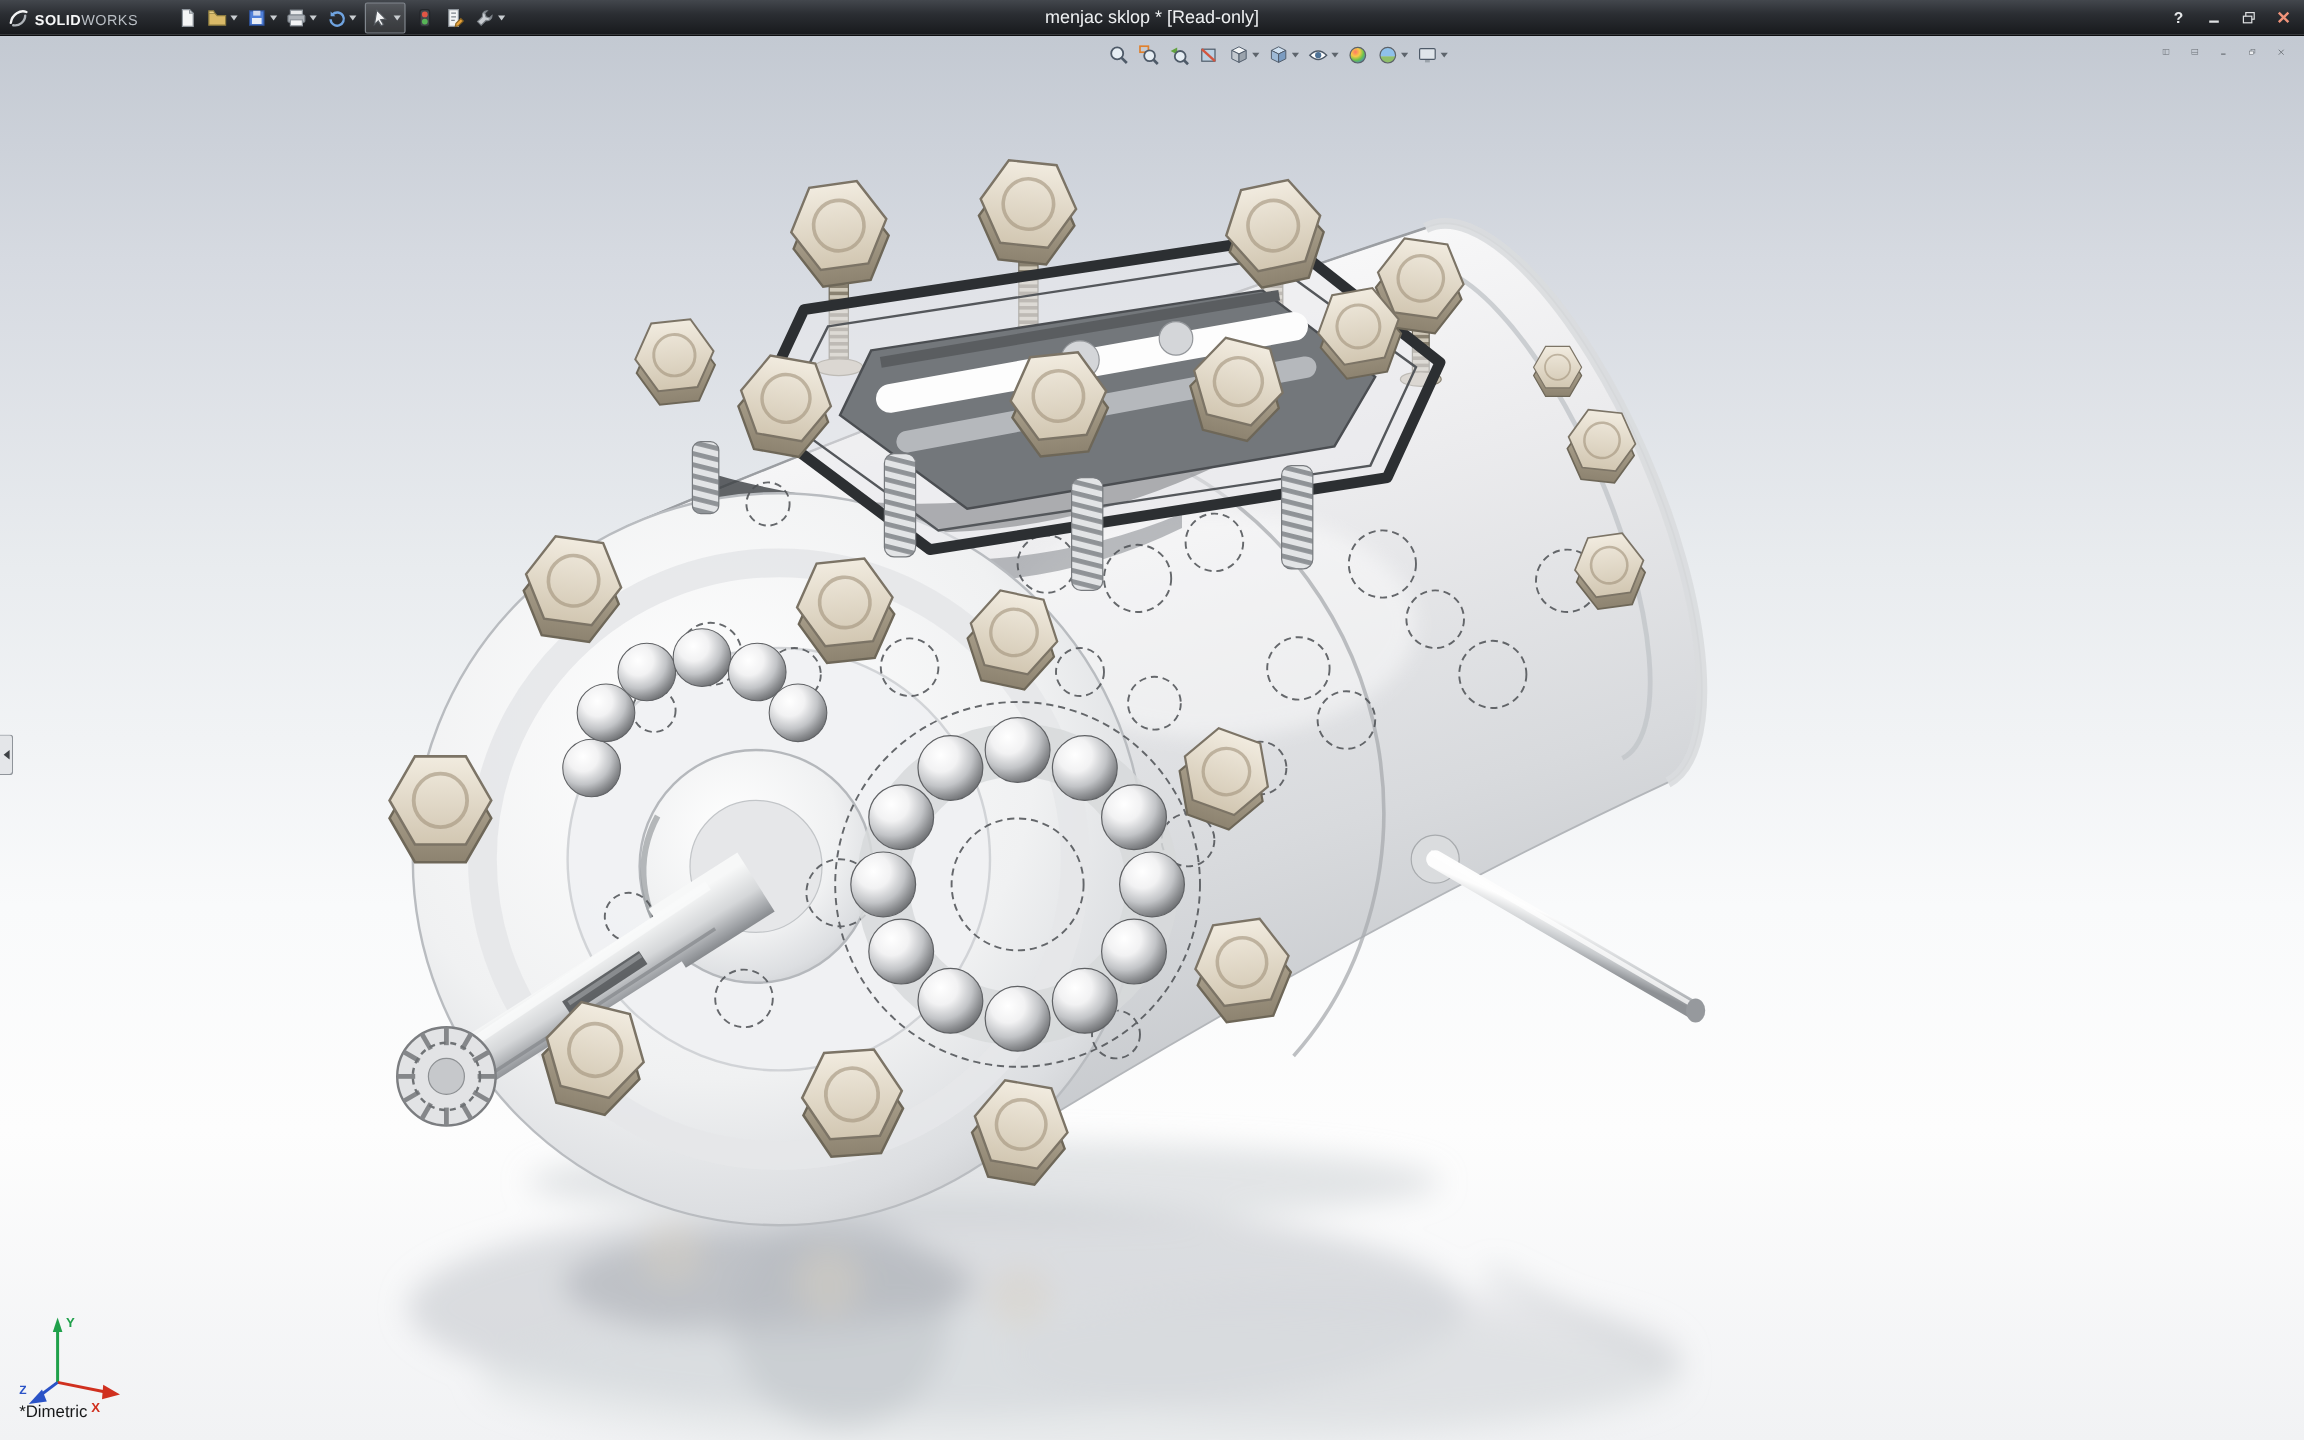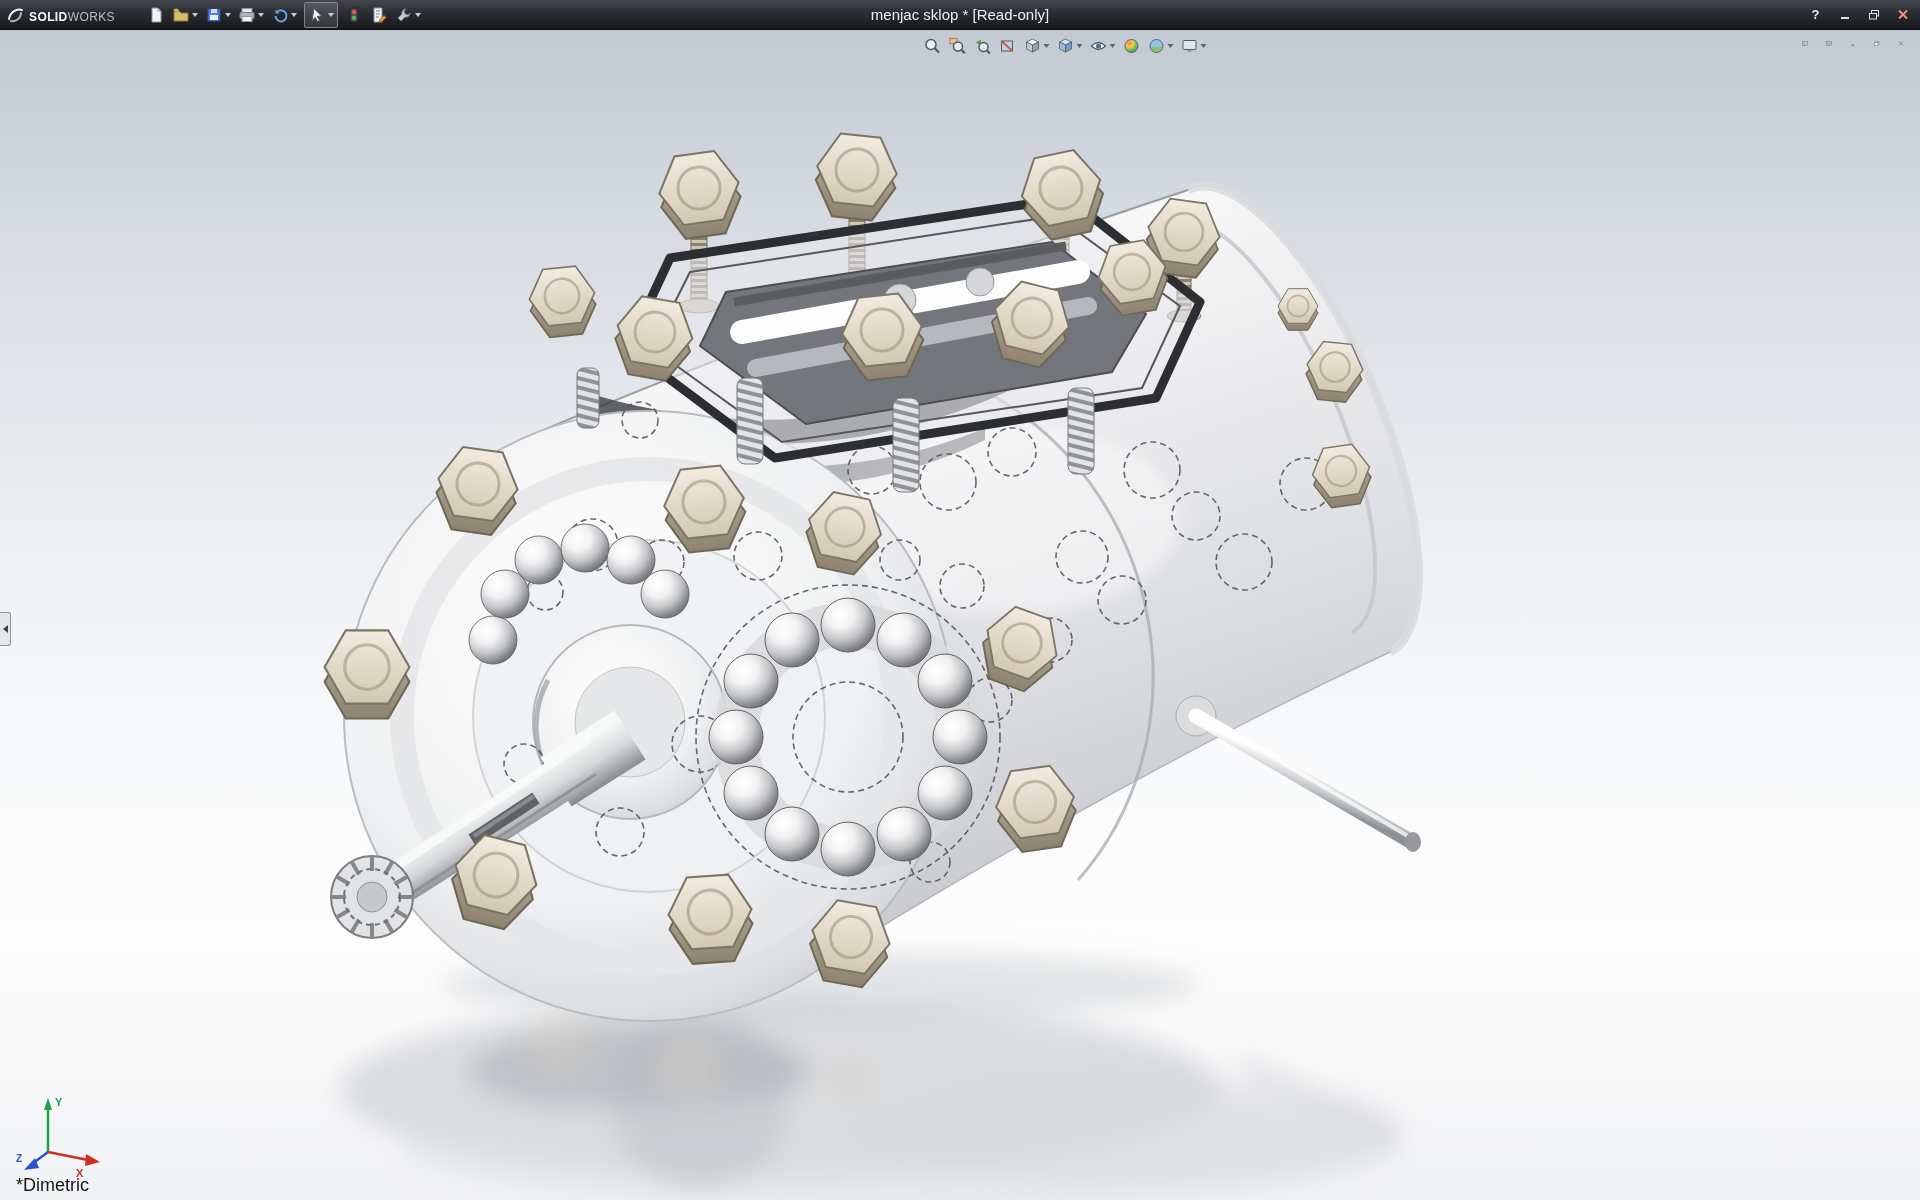--- a/index.html
+++ b/index.html
@@ -35,21 +35,21 @@
   
   .doc-controls{position:absolute;top:7px;right:10px;display:flex;align-items:center;gap:6px;z-index:20}
   .dbtn{width:18px;height:15px;border:0;background:transparent;display:flex;align-items:center;justify-content:center;cursor:default}
 
   
   .collapse-tab{position:absolute;left:0;top:583px;width:10px;height:32px;background:#e4e6e9;border:1px solid #8f949a;border-left:none;border-radius:0 3px 3px 0;display:flex;align-items:center;justify-content:center;z-index:20;cursor:default}
   .collapse-tab .arrow{width:0;height:0;border-top:4px solid transparent;border-bottom:4px solid transparent;border-right:5px solid #3d4145}
 
   
   .triad{position:absolute;left:14px;bottom:18px;z-index:15}
-  .view-label{position:absolute;left:16px;bottom:4px;font-size:18px;color:#161718;z-index:15}
+  .view-label{position:absolute;left:16px;bottom:16px;font-size:14px;color:#161718;z-index:15}
 </style>
 </head>
 <body>
 
 <div class="titlebar">
   <div class="logo-wrap">
     <svg width="18" height="18" viewBox="0 0 18 18">
       <path d="M3 13 C4 6 11 2 16 4" fill="none" stroke="#f2f3f4" stroke-width="2" stroke-linecap="round"></path>
       <path d="M5 15 C10 16 15 12 15 7" fill="none" stroke="#aeb3b8" stroke-width="2" stroke-linecap="round"></path>
     </svg>

